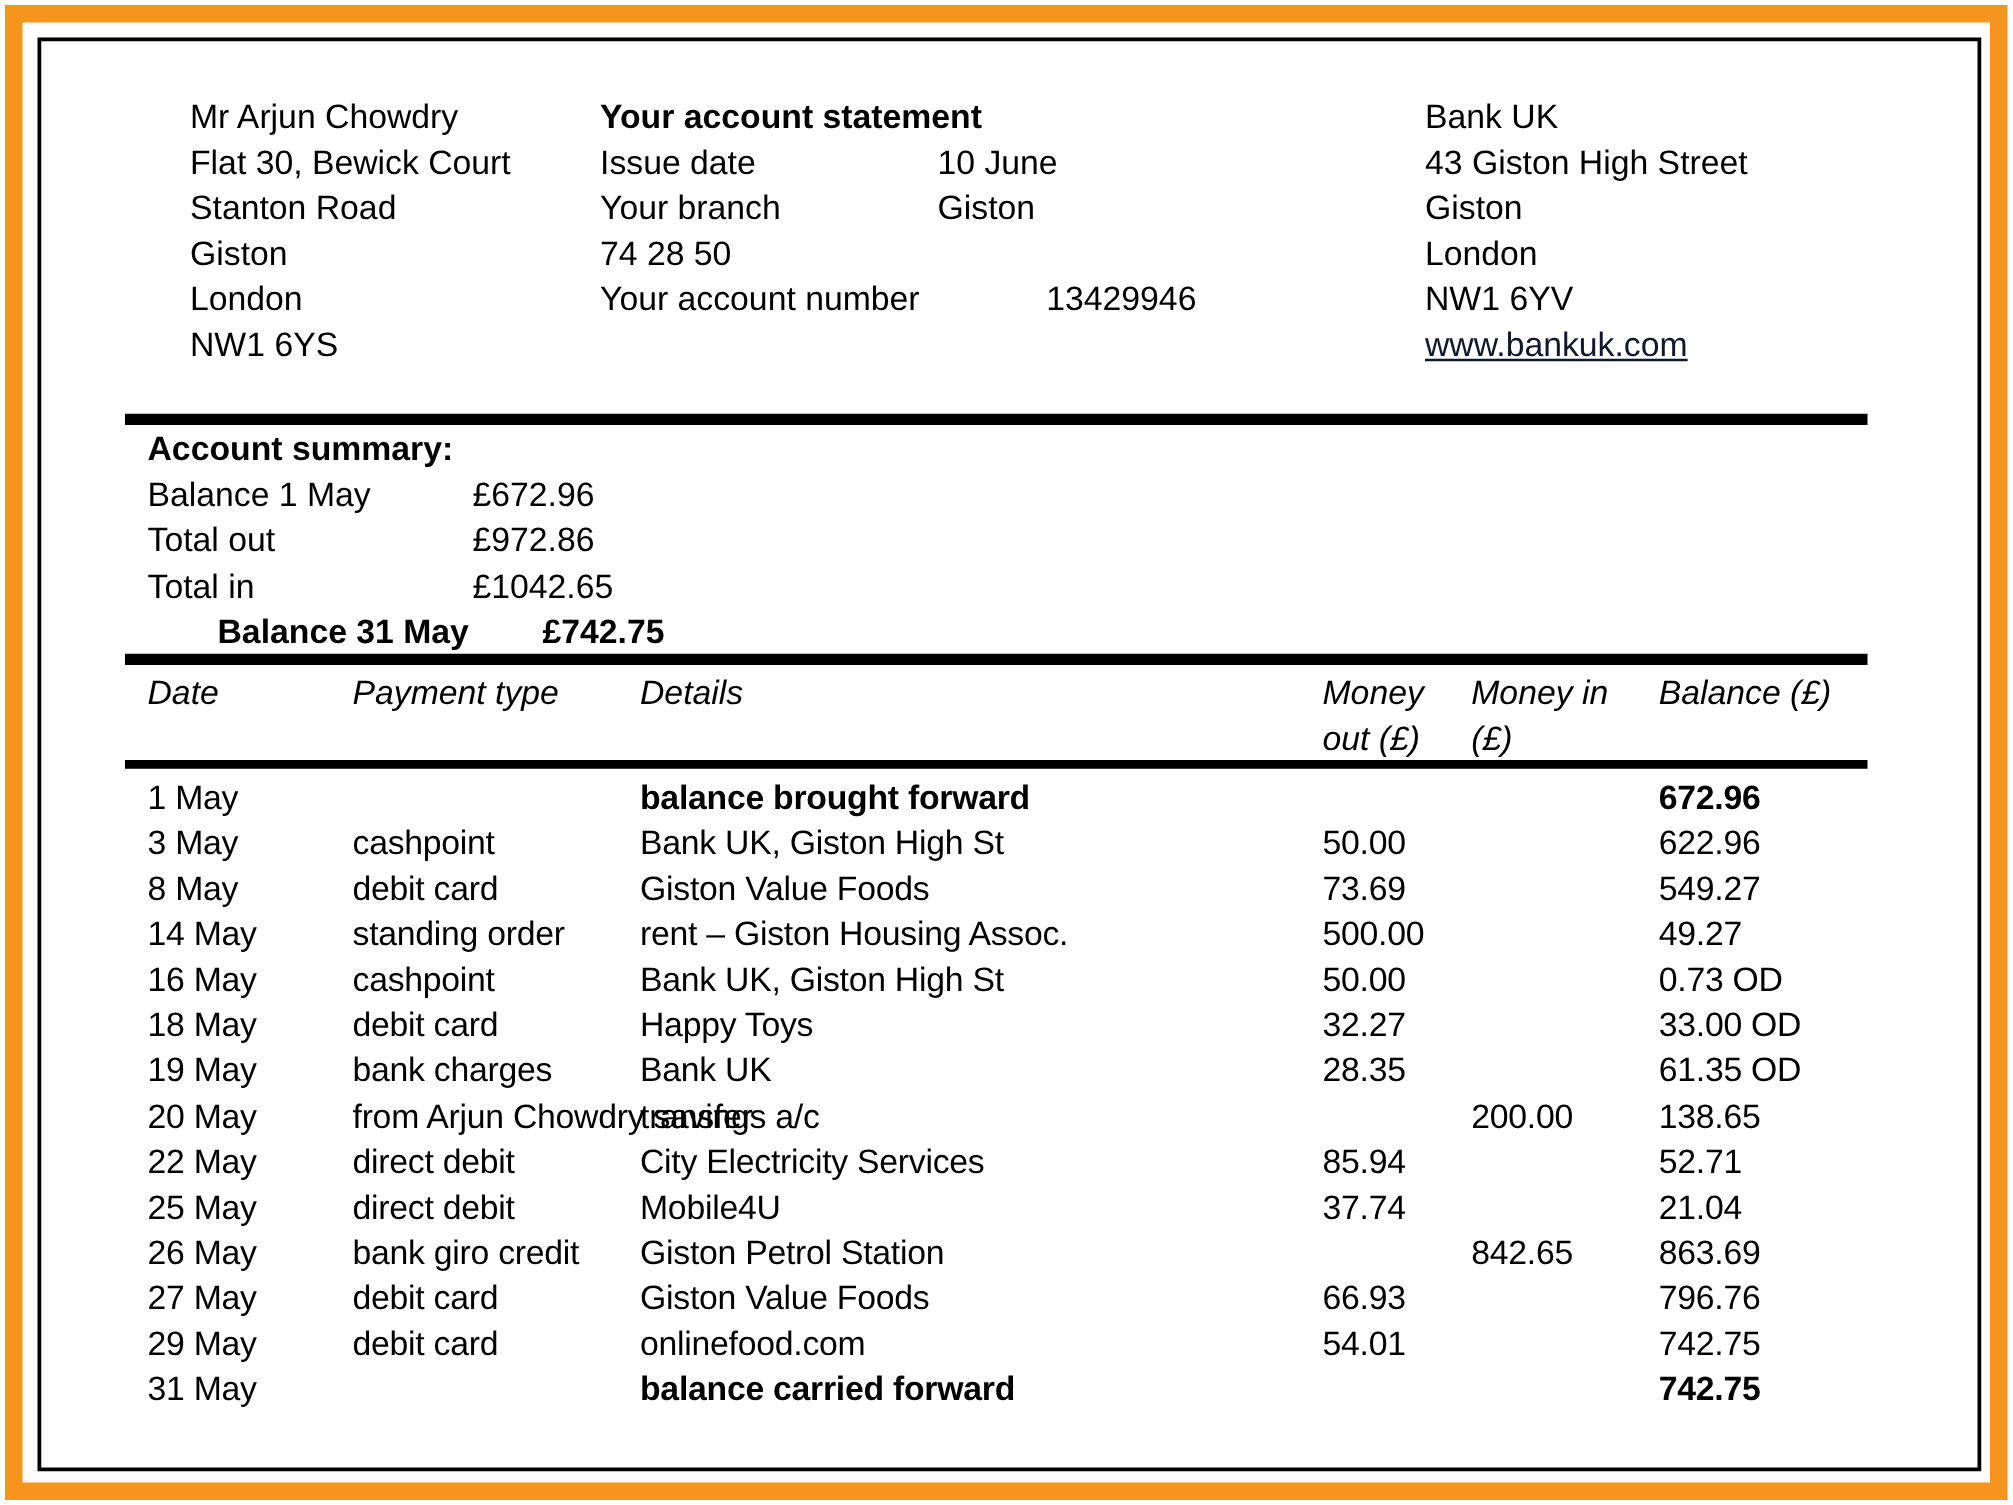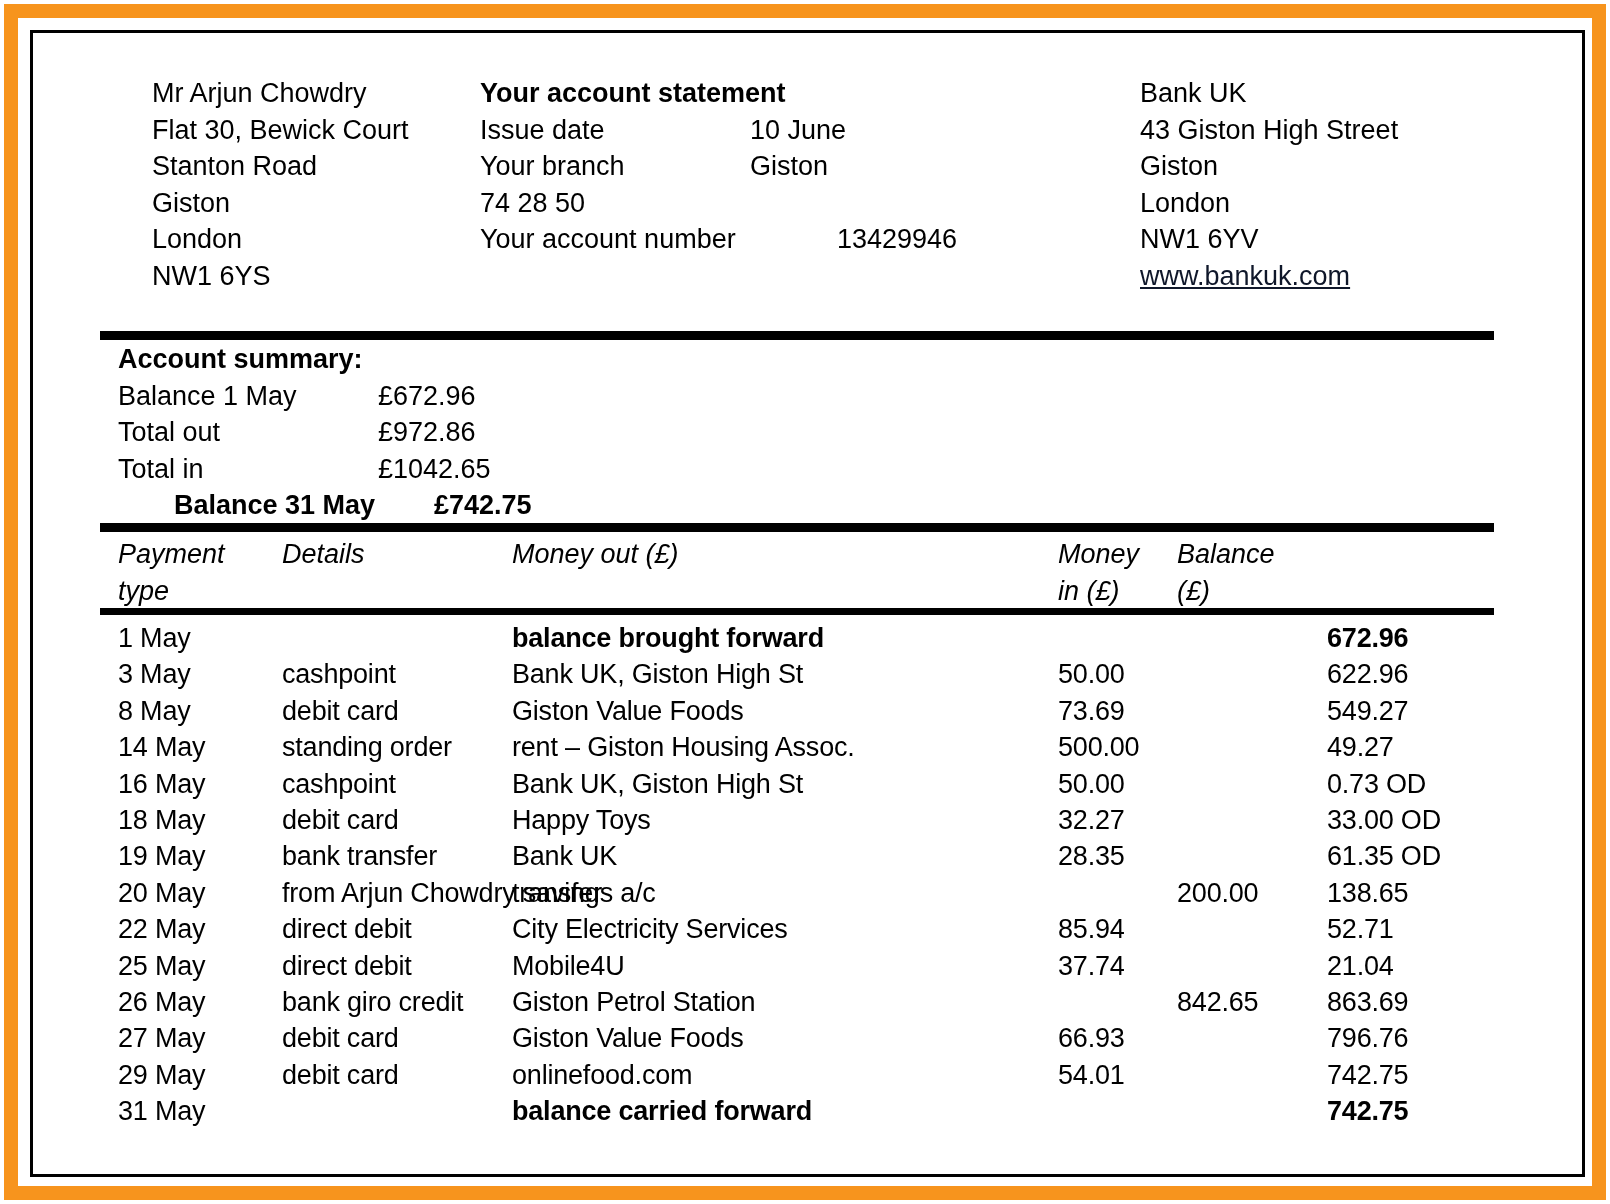--- a/index.html
+++ b/index.html
@@ -139,20 +139,21 @@
       <div class="sum-row bold">
         <div class="sum-label">Balance 31 May</div>
         <div class="sum-value">£742.75</div>
       </div>
     </div>
 </div>
 
 <div id="rule2" class="abs rule"></div>
 
 <div id="table-head" class="abs tbl-grid">
+  <div class="th">Date</div>
   <div class="th">Payment type</div>
   <div class="th">Details</div>
   <div class="th">Money out (£)</div>
   <div class="th">Money in (£)</div>
   <div class="th">Balance (£)</div>
 </div>
 
 <div id="rule3" class="abs rule"></div>
 
 <div id="table-body" class="abs">
@@ -199,21 +200,21 @@
     <div class="tr">
       <div class="td td-date">18 May</div>
       <div class="td td-payment">debit card</div>
       <div class="td td-details">Happy Toys</div>
       <div class="td td-money-out">32.27</div>
       <div class="td td-money-in"></div>
       <div class="td td-balance">33.00 OD</div>
     </div>
     <div class="tr">
       <div class="td td-date">19 May</div>
-      <div class="td td-payment">bank transfer</div>
+      <div class="td td-payment">bank charges</div>
       <div class="td td-details">Bank UK</div>
       <div class="td td-money-out">28.35</div>
       <div class="td td-money-in"></div>
       <div class="td td-balance">61.35 OD</div>
     </div>
     <div class="tr">
       <div class="td td-date">20 May</div>
       <div class="td td-details">from Arjun Chowdry savings a/c</div>
       <div class="td td-payment">transfer</div>
       <div class="td td-money-out"></div>

